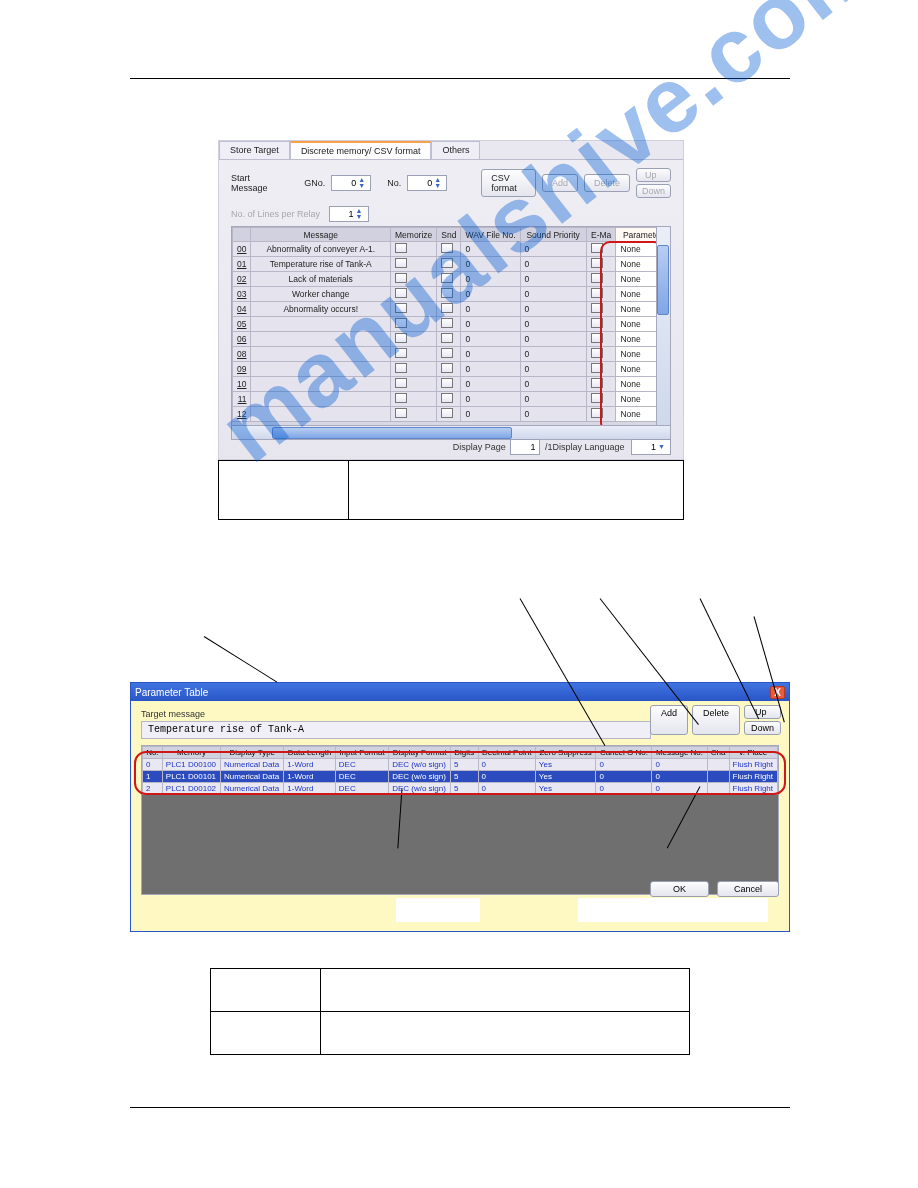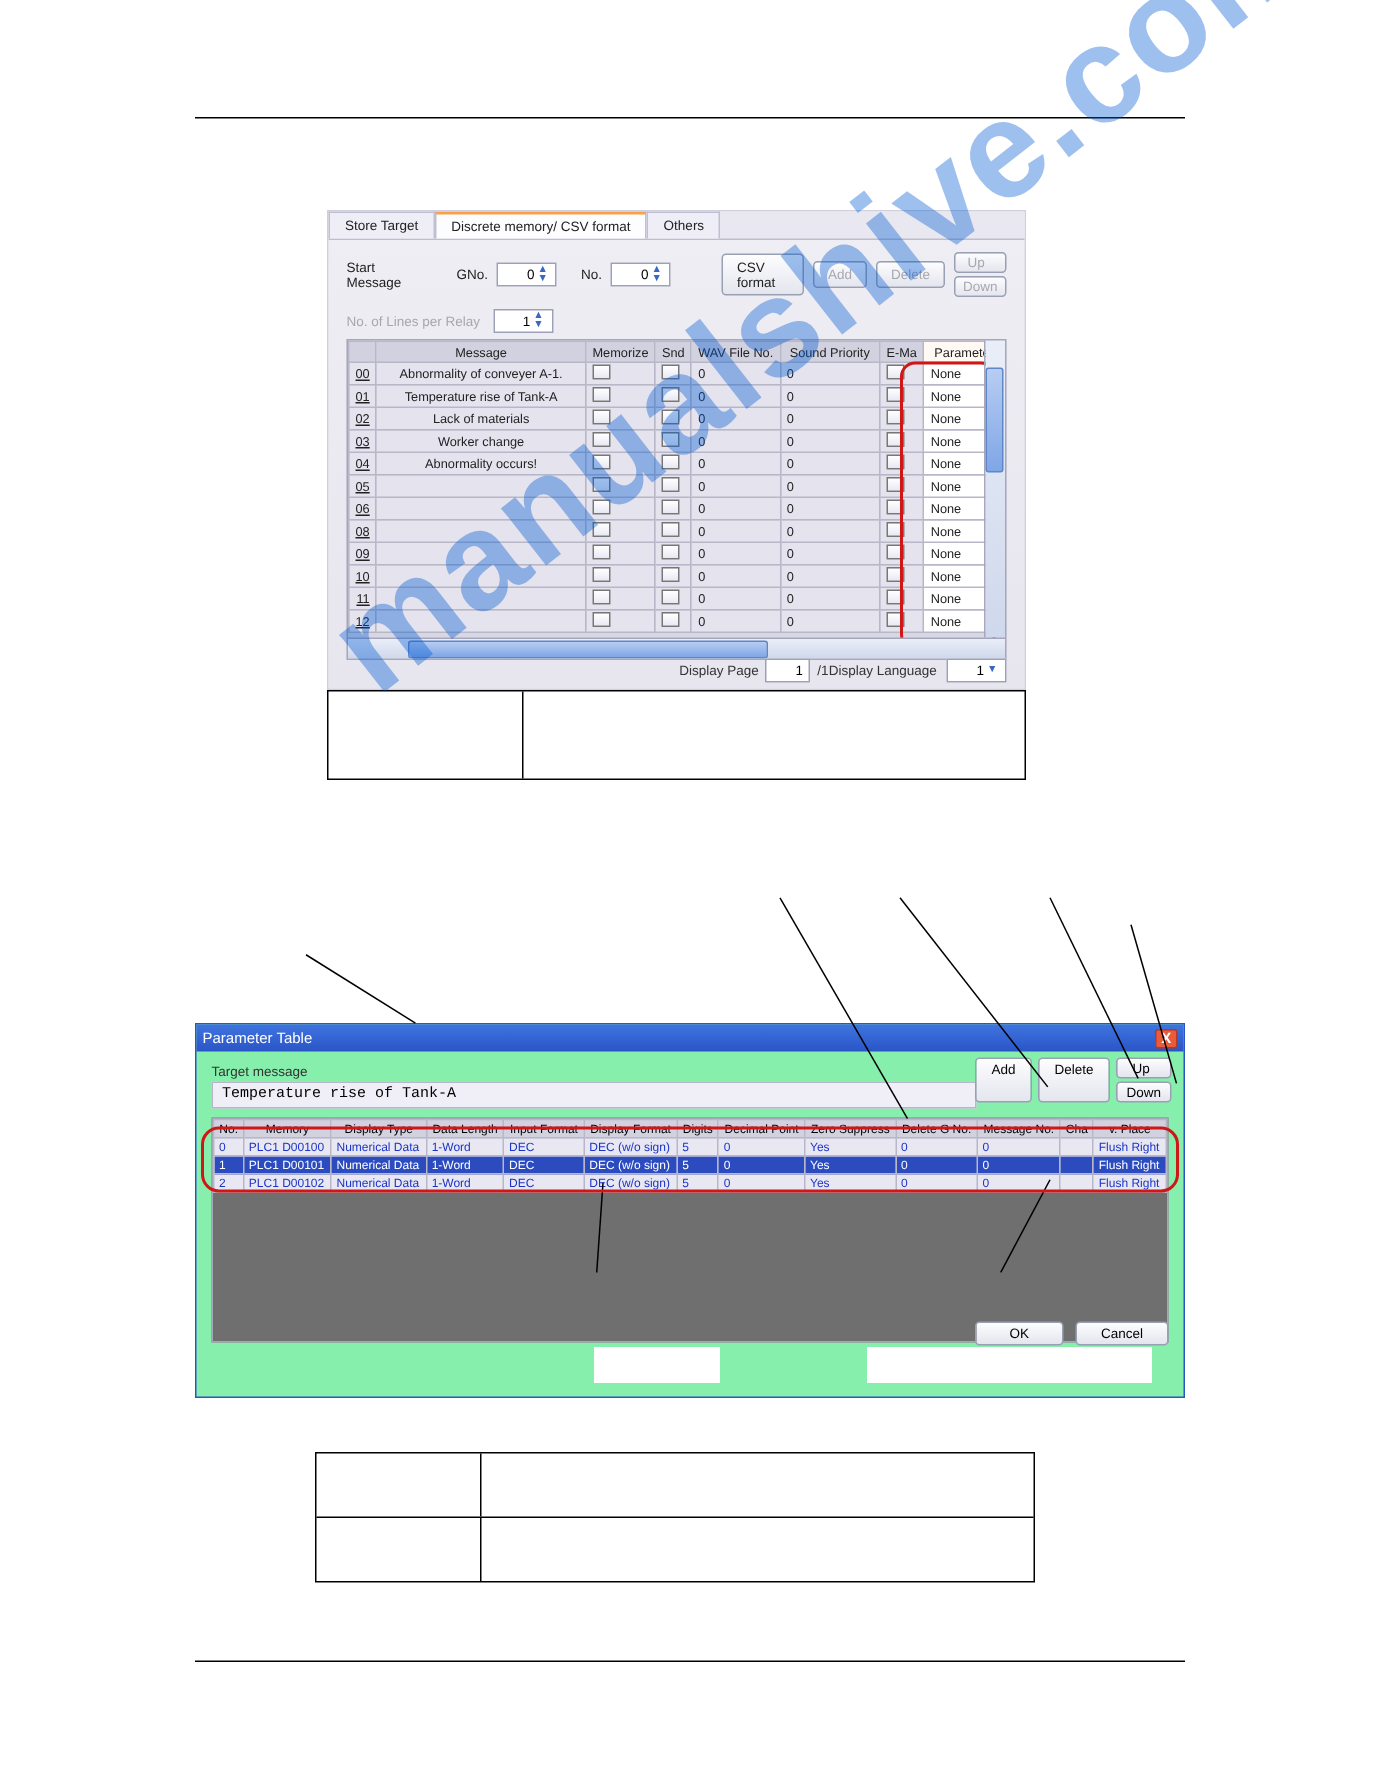--- a/index.html
+++ b/index.html
@@ -44,21 +44,21 @@
   .vscroll1 { position:absolute; right:0; top:0; width:14px; bottom:14px; background:linear-gradient(#e9eef8,#cfd8ec); border-left:1px solid #a7a7bb; }
   .vscroll1 .thumb{ position:absolute; right:1px; top:18px; width:12px; height:70px; background:linear-gradient(#b8cdf2,#7fa6e6); border:1px solid #5e86c8; border-radius:2px; }
   .foot1 { position:absolute; bottom:4px; left:12px; right:12px; display:flex; justify-content:flex-end; color:#333; }
 
   
   .cap1 { position:absolute; left:218px; top:460px; width:466px; height:60px; border:1px solid #000; display:flex; }
   .cap1 .c1a { width:130px; border-right:1px solid #000; }
   .cap1 .c1b { flex:1; }
 
   
-  .shot2 { position:absolute; left:130px; top:682px; width:660px; height:250px; background:#86efac; border:1px solid #2a55c7; font-size:9px; }
+  .shot2 { position:absolute; left:130px; top:682px; width:660px; height:250px; background:#fef9c3; border:1px solid #2a55c7; font-size:9px; }
   .titlebar { height:18px; background:linear-gradient(#3f74e0,#2a55c7); color:#fff; display:flex; align-items:center; justify-content:space-between; padding:0 4px; font-size:10px; }
   .titlebar .x { width:15px; height:13px; background:#e95b3b; border:1px solid #b43a24; color:#fff; display:flex; align-items:center; justify-content:center; font-size:10px; font-weight:700; border-radius:2px; cursor:pointer; }
   .body2 { padding:8px 10px; position:relative; }
   .tgt { font-size:9px; color:#333; }
   .tgtbox { margin-top:2px; width:510px; height:18px; background:#f0eff7; border:1px solid #b6b6c8; padding:2px 6px; font-family:"Courier New",monospace; font-size:10px; }
   .btnsright { position:absolute; right:8px; top:4px; display:grid; grid-template-columns:auto auto auto; gap:4px; }
   .btn2 { background:linear-gradient(#fdfdfe,#e4e5ee); border:1px solid #9aa0b4; border-radius:3px; padding:2px 10px; font-size:9px; cursor:pointer; }
   .grid2wrap { margin-top:6px; position:relative; border:1px solid #a7a7bb; background:#6f6f6f; height:150px; }
   table.g2 { width:100%; border-collapse:collapse; font-size:8px; background:#e9e8f2; }
   table.g2 th, table.g2 td { border:1px solid #b7b7c7; padding:1px 3px; height:12px; white-space:nowrap; }
@@ -323,21 +323,21 @@
               <tr id="g2head">
                 <th>No.</th>
                 <th>Memory</th>
                 <th>Display Type</th>
                 <th>Data Length</th>
                 <th>Input Format</th>
                 <th>Display Format</th>
                 <th>Digits</th>
                 <th>Decimal Point</th>
                 <th>Zero Suppress</th>
-                <th>Delete G No.</th>
+                <th>Cancel G No.</th>
                 <th>Message No.</th>
                 <th>Cha</th>
                 <th>v. Place</th>
               </tr>
             </thead>
           <tbody id="g2body">
               <tr class="rblue">
                 <td>0</td>
                 <td>PLC1 D00100</td>
                 <td>Numerical Data</td>

